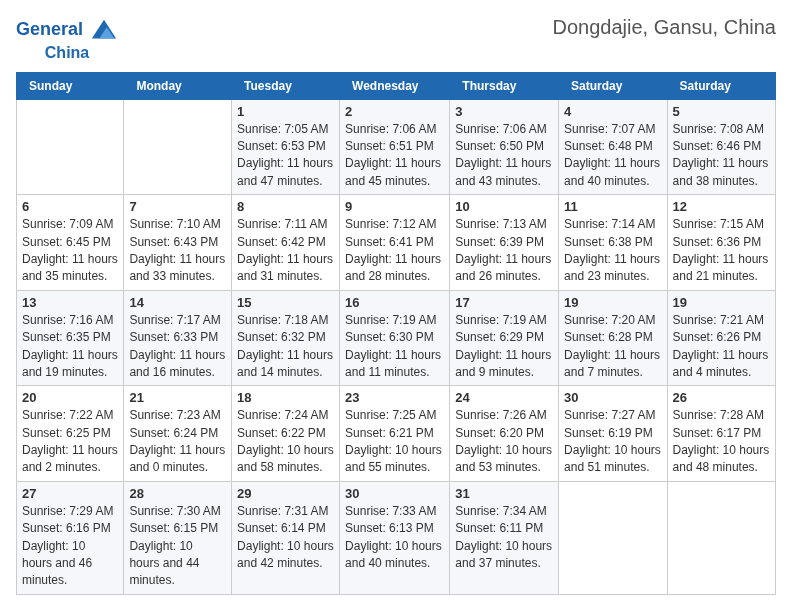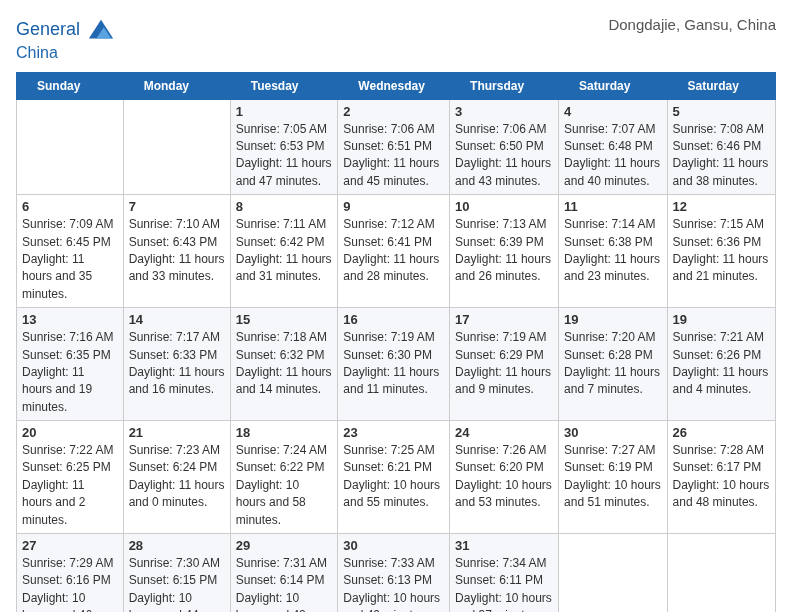--- a/index.html
+++ b/index.html
@@ -16,54 +16,55 @@
       align-items: flex-start;
       margin-bottom: 10px;
     }
     .logo {
       display: flex;
       align-items: center;
       gap: 0;
     }
     .logo-text {
       font-size: 18px;
-      font-weight: normal;
+      font-weight: bold;
       color: #333;
       line-height: 1.1;
+      text-align: center;
     }
     .logo-text span {
       color: #1a5fa8;
     }
     .logo-icon {
       width: 28px;
       height: 28px;
       margin-left: 2px;
     }
     .title-block {
       text-align: right;
     }
     .month-title {
       font-size: 36px;
       font-weight: bold;
       color: #333;
       line-height: 1.1;
     }
     .subtitle {
-      font-size: 15px;
+      font-size: 20px;
       color: #555;
     }
     table {
       width: 100%;
       border-collapse: collapse;
       font-size: 11px;
     }
     thead tr th {
       background-color: #2068b0;
       color: #fff;
-      padding: 6px 20px;
+      padding: 6px 12px;
       text-align: left;
       font-size: 12px;
       font-weight: bold;
       border: 1px solid #2068b0;
     }
     tbody tr td {
       border: 1px solid #ccc;
       padding: 4px 5px;
       vertical-align: top;
       width: 113px;

